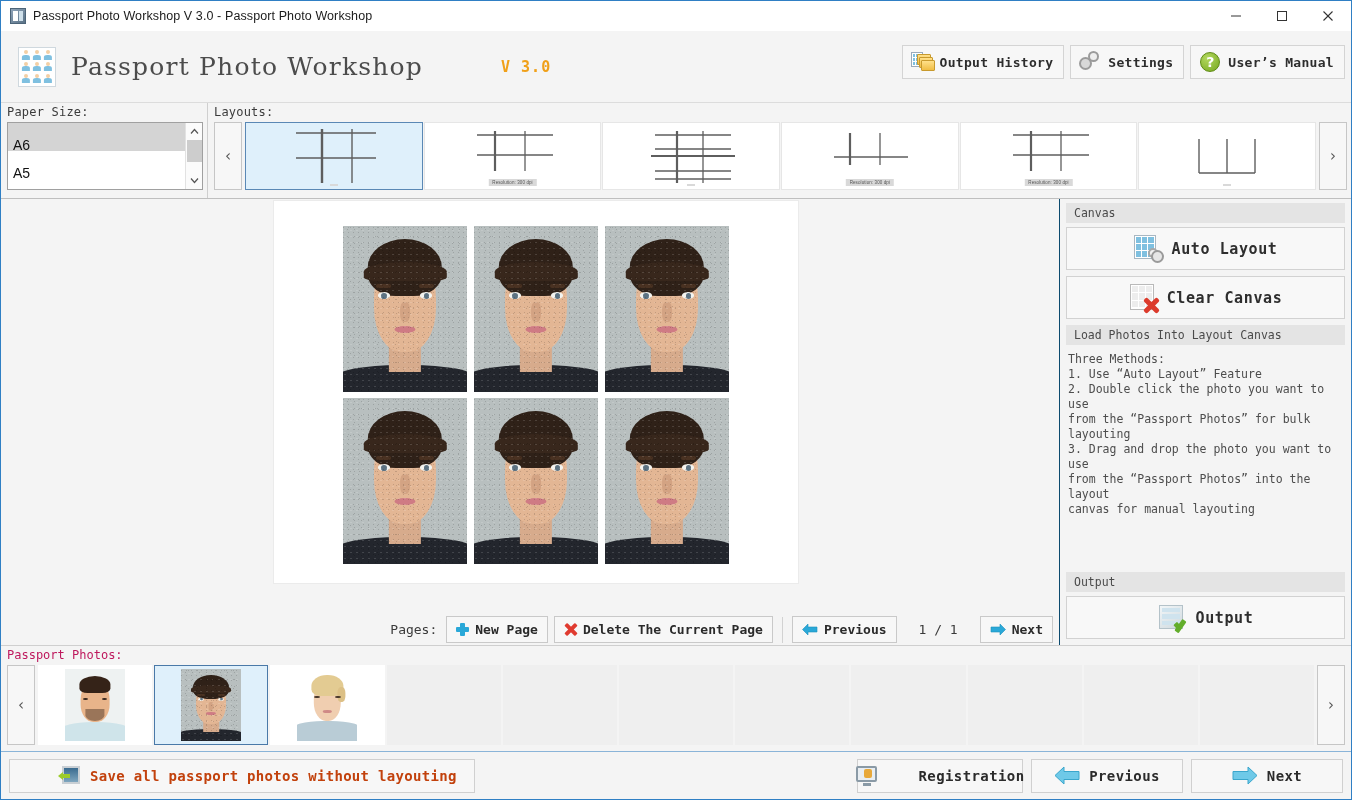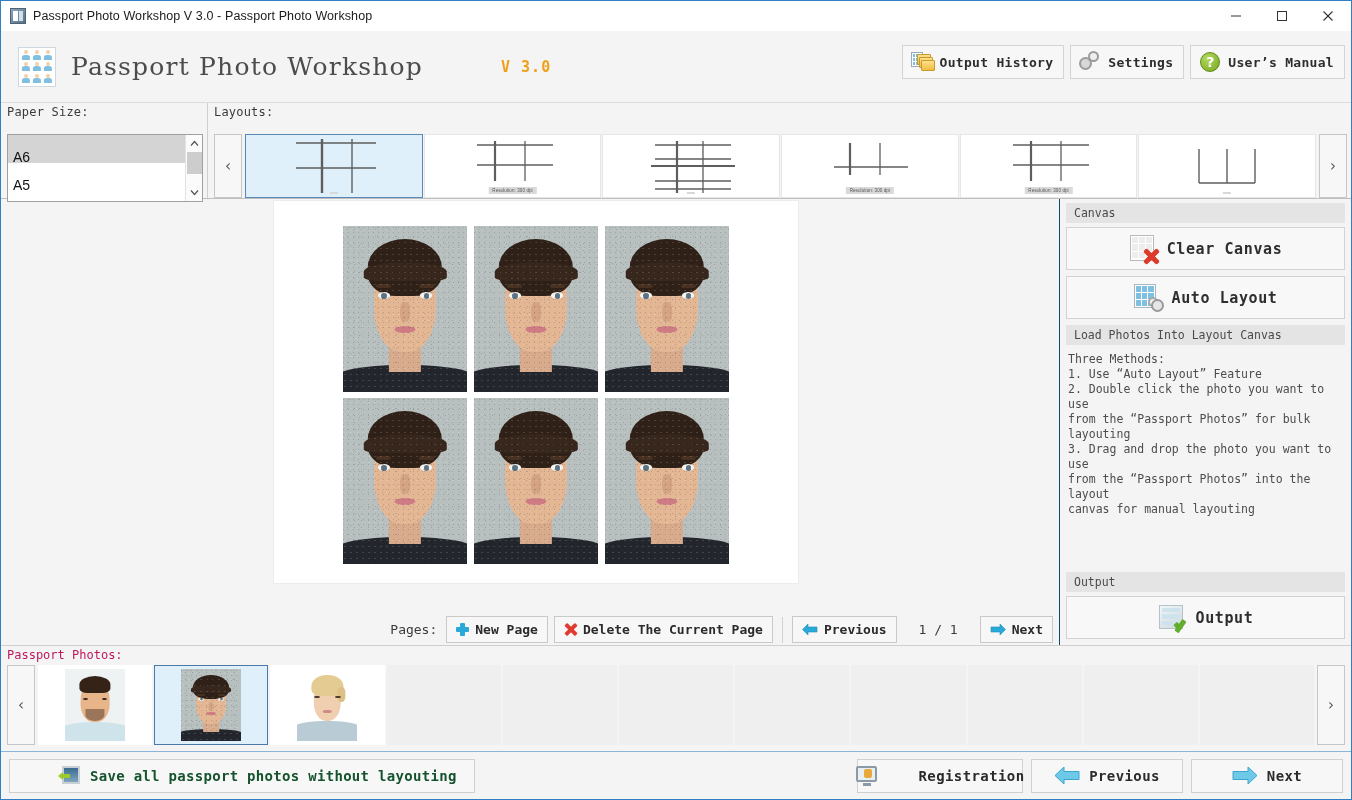--- a/index.html
+++ b/index.html
@@ -137,21 +137,21 @@
   }
 
   
   .row-top {
     display:flex; min-height: 96px; height:96px;
     background:#f4f4f4; border-bottom:1px solid #bfbfbf;
   }
   .paper-pane { width: 206px; flex:none; padding: 2px 4px 0 6px; }
   .pane-label {
     font-family:"DejaVu Sans Mono", monospace;
-    font-size: 12px; color:#3b3b3b; margin-bottom: 15px; letter-spacing:.2px;
+    font-size: 12px; color:#3b3b3b; margin-bottom: 3px; letter-spacing:.2px;
   }
   .listbox {
     height: 68px; background:#fff; border:1px solid #a0a0a0;
     position:relative; overflow:hidden;
   }
   .listbox ul { list-style:none; }
   .listbox li {
     font-size: 14px; color:#111; padding: 14px 5px; height:19px; line-height:17px;
     font-family:"Liberation Sans", sans-serif;
   }
@@ -366,21 +366,21 @@
 
   
   .bottom-bar {
     height: 48px; min-height:48px; background:#f4f4f4;
     border-top:1px solid #8ab4d8;
     display:flex; align-items:center; padding: 0 8px; gap:8px;
   }
   .save-btn {
     width: 466px; height:34px; background:#f7f7f7; border:1px solid #d0d0d0;
     display:flex; align-items:center; gap:10px; padding-left:48px;
-    font-family:"DejaVu Sans Mono", monospace; font-size:14px; color:#14532d;
+    font-family:"DejaVu Sans Mono", monospace; font-size:14px; color:#c2410c;
     font-weight:bold; letter-spacing:.3px;
   }
   .ic-save { width:22px; height:20px; position:relative; flex:none; }
   .ic-save .pic { position:absolute; right:0; top:0; width:18px; height:18px;
     background:linear-gradient(#3a6b8f,#7fa6bf); border:2px solid #c9cfd4; }
   .ic-save .ar { position:absolute; left:0; top:6px; width:12px; height:8px; }
   .ic-save .ar:before{content:"";position:absolute;left:4px;top:2px;width:8px;height:4px;background:#9ccc2a;}
   .ic-save .ar:after{content:"";position:absolute;left:0;top:0;border-top:4px solid transparent;border-bottom:4px solid transparent;border-right:5px solid #9ccc2a;}
   .bottom-spacer { flex:1; }
   .bot-btn {
@@ -731,54 +731,54 @@
           </span>
           <span>Next</span>
         </div>
       </div>
     </div>
 
     <div class="right-panel">
       <div class="group-head">Canvas</div>
 
       <div class="big-btn">
-        <span class="ic-lg ic-clear">
-          <span class="grid">
-              <b></b>
-              <b></b>
-              <b></b>
-              <b></b>
-              <b></b>
-              <b></b>
-              <b></b>
-              <b></b>
-              <b></b>
-            </span>
-          <span class="xx"></span>
-        </span>
-        <span>Clear Canvas</span>
-      </div>
-
-      <div class="big-btn">
         <span class="ic-lg ic-auto">
           <span class="grid">
               <b></b>
               <b></b>
               <b></b>
               <b></b>
               <b></b>
               <b></b>
               <b></b>
               <b></b>
               <b></b>
             </span>
           <span class="gear2"></span>
             <span class="gear1"></span>
         </span>
         <span>Auto Layout</span>
+      </div>
+
+      <div class="big-btn">
+        <span class="ic-lg ic-clear">
+          <span class="grid">
+              <b></b>
+              <b></b>
+              <b></b>
+              <b></b>
+              <b></b>
+              <b></b>
+              <b></b>
+              <b></b>
+              <b></b>
+            </span>
+          <span class="xx"></span>
+        </span>
+        <span>Clear Canvas</span>
       </div>
 
       <div class="group-head">Load Photos Into Layout Canvas</div>
 
       <div class="help-text">Three Methods:
 1. Use “Auto Layout” Feature
 2. Double click the photo you want to use
 from the “Passport Photos” for bulk layouting
 3. Drag and drop the photo you want to use
 from the “Passport Photos” into the layout

